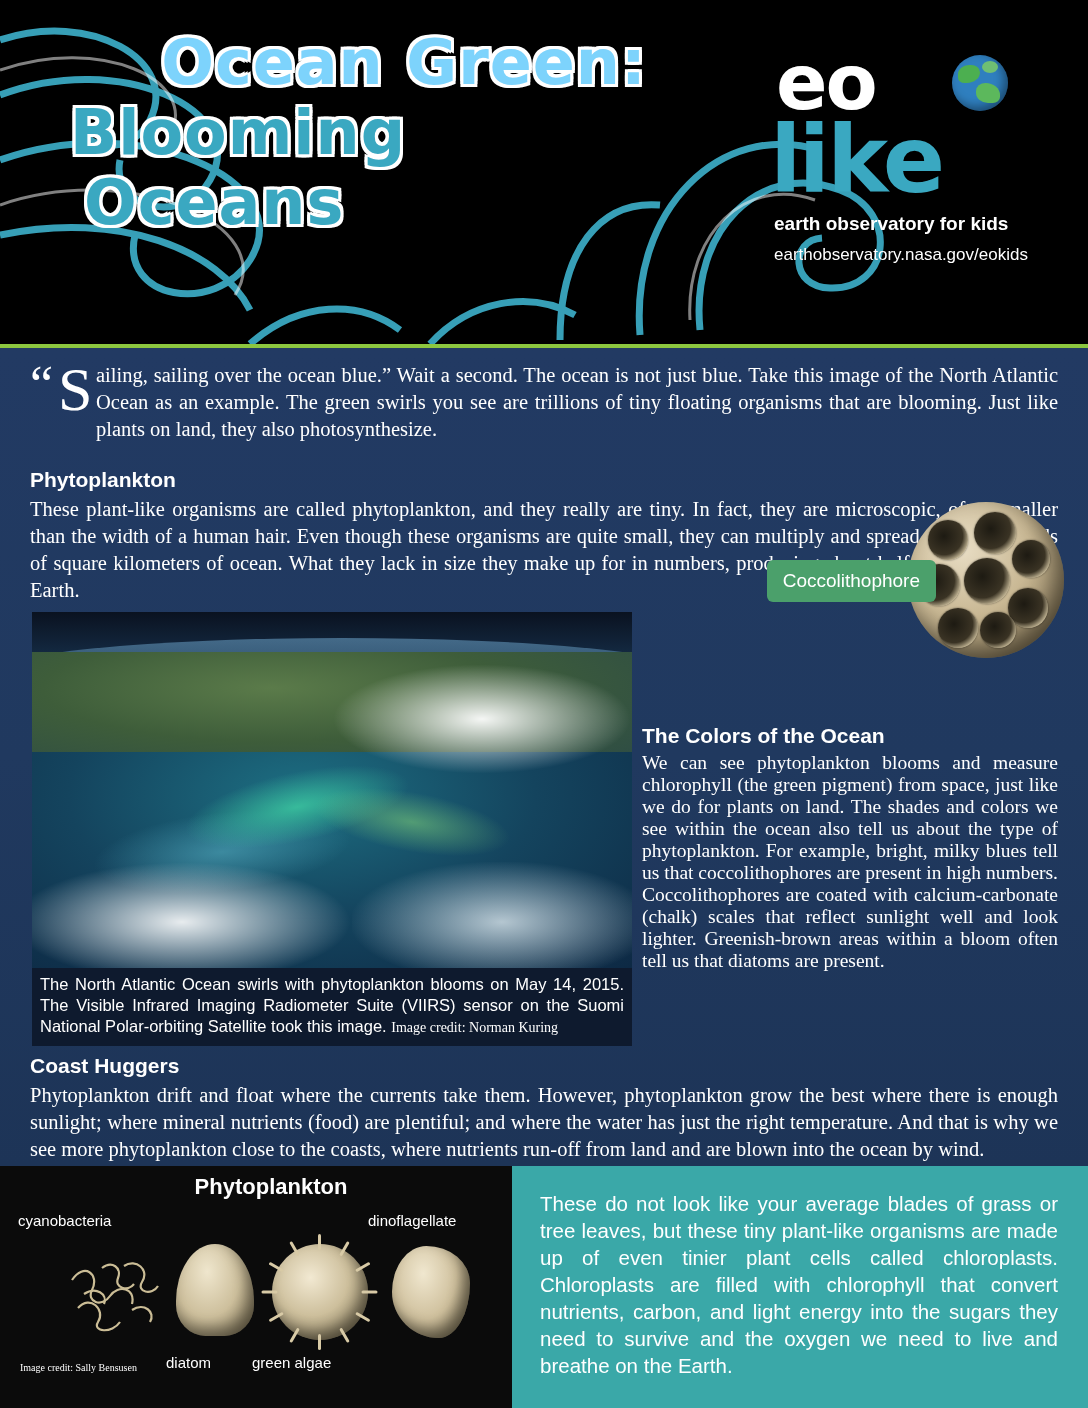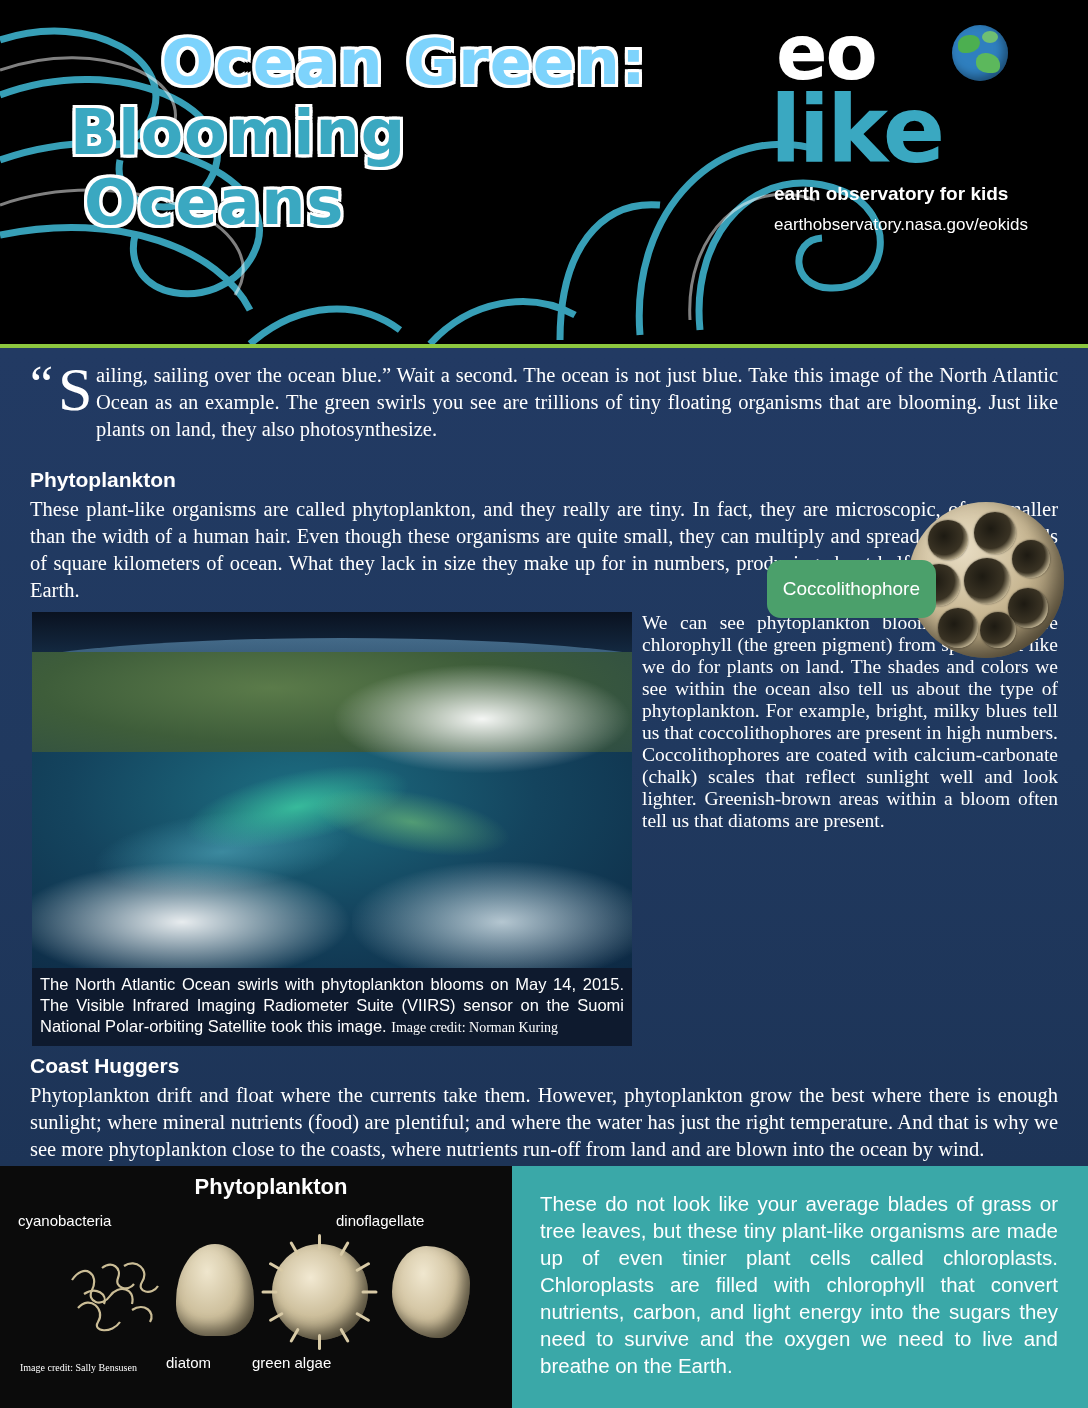--- a/index.html
+++ b/index.html
@@ -57,21 +57,21 @@
     text-shadow:
       -3px -3px 0 #ffffff, 3px -3px 0 #ffffff, -3px 3px 0 #ffffff, 3px 3px 0 #ffffff,
       0 -3px 0 #ffffff, 0 3px 0 #ffffff, -3px 0 0 #ffffff, 3px 0 0 #ffffff;
   }
   .title-2 { margin-left: 26px; }
   .title-3 { margin-left: 40px; }
 
   .logo-block {
     position: absolute;
     right: 28px;
-    top: 17px;
+    top: 47px;
     width: 290px;
     text-align: center;
     z-index: 5;
   }
   .logo-eo {
     font-family: "DejaVu Sans", sans-serif;
     font-weight: bold;
     font-size: 76px;
     line-height: 72px;
     color: #ffffff;
@@ -251,22 +251,22 @@
   .right-col p.para { font-size: 19.5px; line-height: 22px; }
 
   .cocco-badge {
     position: absolute;
     right: 122px;
     top: -52px;
     background: #4ba06b;
     color: #ffffff;
     font-family: "Liberation Sans", sans-serif;
     font-size: 19px;
-    padding: 18px 16px;
-    border-radius: 14px;
+    padding: 10px 16px;
+    border-radius: 6px;
     white-space: nowrap;
   }
   .cocco-img {
     position: absolute;
     right: -6px;
     top: -110px;
     width: 156px;
     height: 156px;
     border-radius: 50%;
     background:
@@ -305,21 +305,21 @@
     text-align: center;
     margin-top: 8px;
     padding-left: 30px;
   }
   .ft-label {
     font-family: "Liberation Sans", sans-serif;
     font-size: 15px;
     position: absolute;
   }
   .lbl-cyano { left: 18px; top: 46px; }
-  .lbl-dino  { left: 336px; top: 46px; }
+  .lbl-dino  { left: 368px; top: 46px; }
   .lbl-diatom{ left: 166px; top: 188px; }
   .lbl-algae { left: 252px; top: 188px; }
   .ft-credit {
     position: absolute;
     left: 20px; top: 196px;
     font-size: 10px;
     font-family: "Liberation Serif", serif;
   }
   .organism { position: absolute; }
   .org-cyano { left: 62px; top: 84px; width: 110px; height: 90px; }
@@ -451,20 +451,21 @@
         <span class="disc" style="left:104px;top:38px;width:38px;height:38px;"></span>
         <span class="disc" style="left:10px;top:62px;width:42px;height:42px;"></span>
         <span class="disc" style="left:56px;top:56px;width:46px;height:46px;"></span>
         <span class="disc" style="left:100px;top:86px;width:40px;height:40px;"></span>
         <span class="disc" style="left:30px;top:106px;width:40px;height:40px;"></span>
         <span class="disc" style="left:72px;top:110px;width:36px;height:36px;"></span>
       </div>
 
       <div class="cocco-badge">Coccolithophore</div>
 
+      <h2 class="sec">The Colors of the Ocean</h2>
       <p class="para">We can see phytoplankton blooms and  measure chlorophyll (the green pigment) from space, just like we do for plants on land.  The shades and colors we see within the ocean also tell us about the type of phytoplankton. For example, bright, milky blues tell us that coccolithophores are present in high numbers. Coccolithophores are coated with calcium-carbonate (chalk) scales that reflect sunlight well and look lighter. Greenish-brown areas within a bloom often tell us that diatoms are present.</p>
     </div>
   </div>
 
   <div class="coast-block">
     <h2 class="sec">Coast Huggers</h2>
     <p class="para">Phytoplankton drift and float where the currents take them. However, phytoplankton grow the best where there is enough sunlight; where mineral nutrients (food) are plentiful; and where the water has just the right  temperature. And that is why we see more phytoplankton close to the coasts, where nutrients run-off from land and are blown into the ocean by wind.</p>
   </div>
 </div>
 

